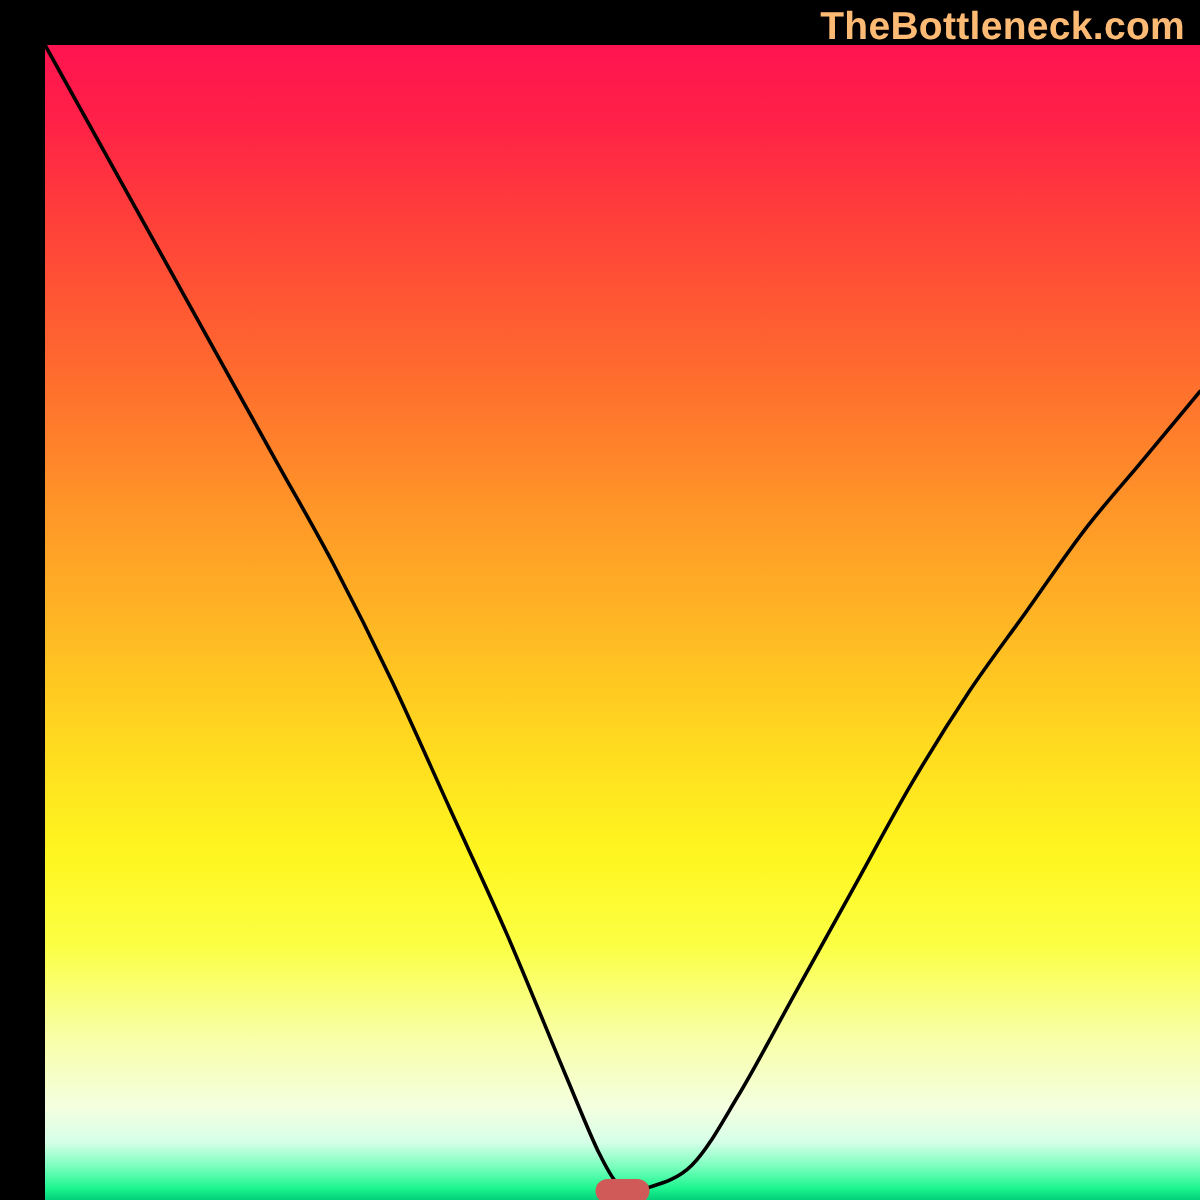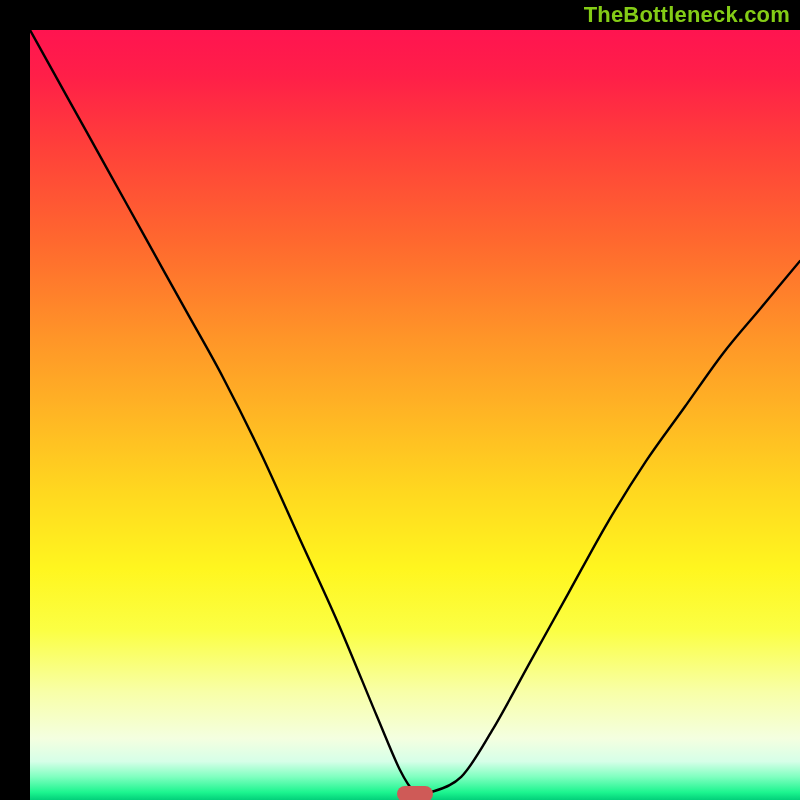--- a/index.html
+++ b/index.html
@@ -14,23 +14,23 @@
   .frame {
     position: relative;
     width: 800px;
     height: 800px;
     background: #000;
   }
   .watermark {
     position: absolute;
     top: 2px;
     right: 10px;
-    font-size: 22px;
+    font-size: 26px;
     font-weight: 600;
-    color: #84cc16;
+    color: #fdba74;
     letter-spacing: 0.2px;
     z-index: 10;
   }
   .plot-area {
     position: absolute;
     left: 30px;
     top: 30px;
     width: 770px;
     height: 770px;
     overflow: hidden;

